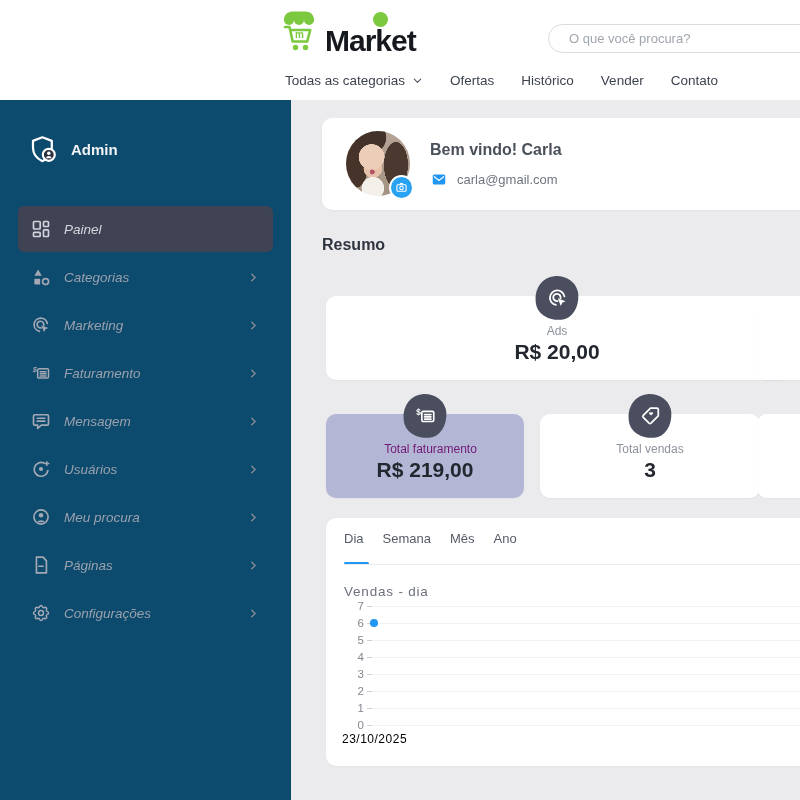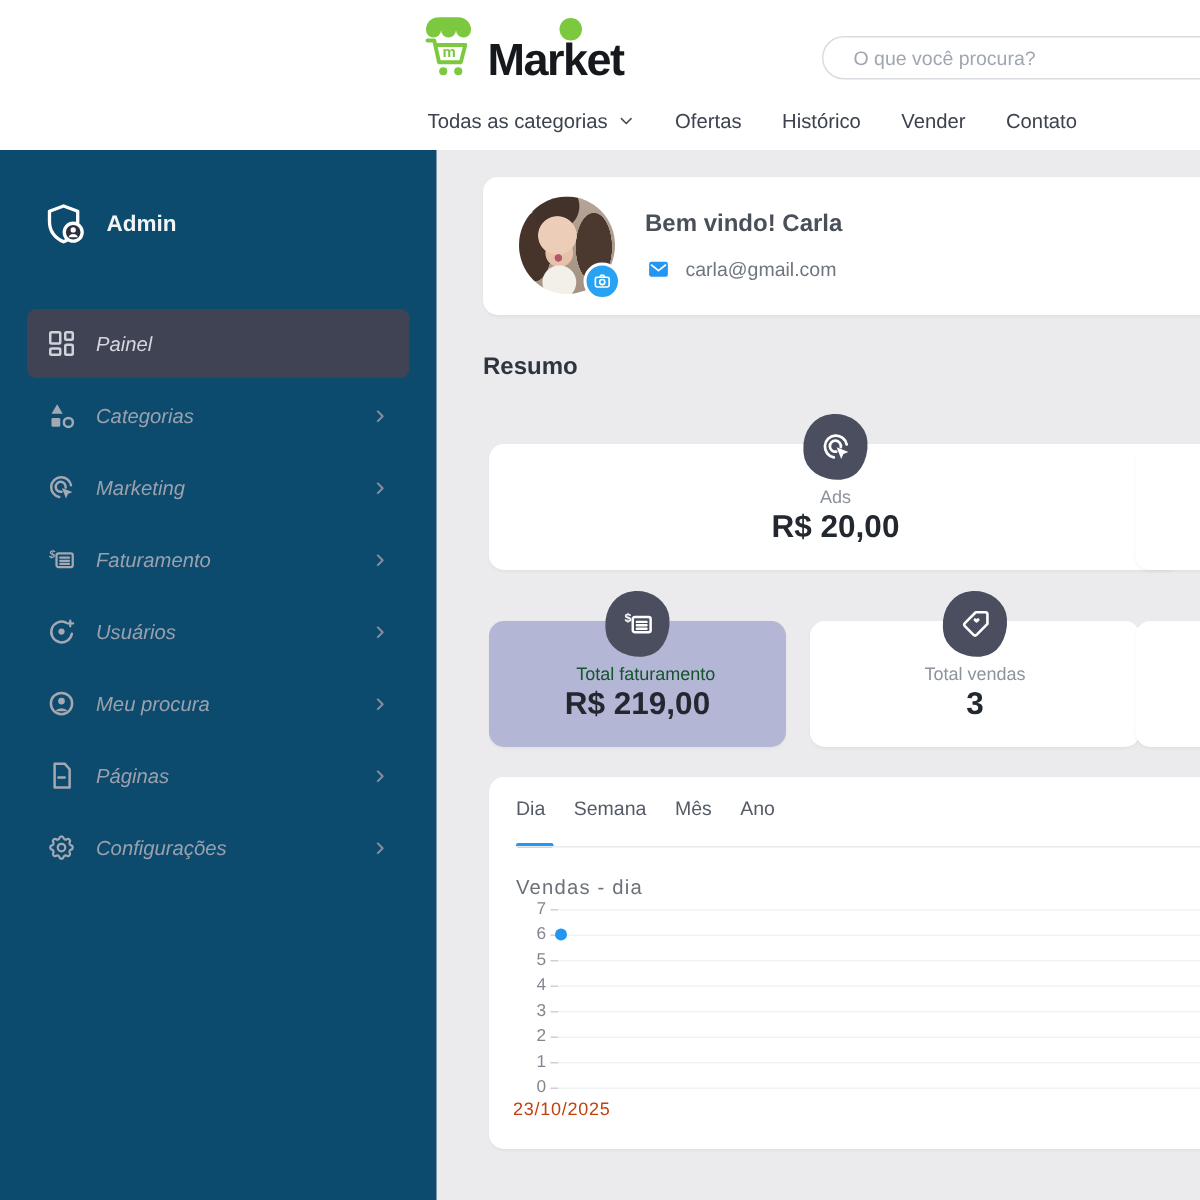--- a/index.html
+++ b/index.html
@@ -60,36 +60,36 @@
 
   .stat-card { text-align:center; cursor:pointer; }
   .stat-card.ads { left:35px; top:196px; width:462px; height:84px; }
   .stat-card.faturamento { left:35px; top:314px; width:198px; height:84px; background:#b4b6d5; }
   .stat-card.vendas { left:249px; top:314px; width:220px; height:84px; }
   .stat-partial-1 { left:466px; top:196px; width:80px; height:84px; }
   .stat-partial-2 { left:466px; top:314px; width:80px; height:84px; }
   .badge-blob { position:absolute; left:50%; top:-20px; transform:translateX(-50%) rotate(-4deg); width:43px; height:44px; background:#4a4e5f; border-radius:48% 52% 44% 56% / 52% 46% 56% 44%; display:flex; align-items:center; justify-content:center; }
   .badge-blob svg { width:22px; height:22px; transform:rotate(4deg); }
   .stat-label { position:absolute; left:0; right:0; top:28px; font-size:12px; color:#8d939c; }
-  .stat-card.faturamento .stat-label { color:#14532d;margin-left:11px; }
+  .stat-card.faturamento .stat-label { color:#701a75;margin-left:11px; }
   .stat-value { position:absolute; left:0; right:0; top:44px; font-size:21px; font-weight:bold; color:#23272f; }
 
   
   .chart-card { left:35px; top:418px; right:-16px; height:248px; }
   .tabs { position:absolute; left:18px; top:13px; display:flex; gap:19px; }
   .tab { font-size:13px; color:#555b66; cursor:pointer; }
   .tab-underline { position:absolute; left:18px; top:44px; width:25px; height:3px; background:#2196f3; border-radius:2px; }
   .tab-divider { position:absolute; left:18px; right:0; top:46px; height:1px; background:#e9eaec; }
   .chart-title { position:absolute; left:18px; top:66px; font-size:13.5px; color:#6c717a; letter-spacing:0.8px; }
   .tick-row { position:absolute; left:18px; right:14px; height:14px; display:flex; align-items:center; }
   .tick-label { width:20px; text-align:right; font-size:11.5px; color:#82878f; }
   .tick-mark { width:5px; height:1px; background:#cdd0d4; margin-left:3px; }
   .tick-line { flex:1; height:1px; background:#f2f2f4; }
   .chart-dot { position:absolute; left:44px; top:101px; width:8px; height:8px; border-radius:50%; background:#2196f3; }
-  .x-label { position:absolute; left:16px; top:214px; font-size:12px; color:#c2410c; letter-spacing:0.5px; }
+  .x-label { position:absolute; left:16px; top:214px; font-size:12px; color:#000000; letter-spacing:0.5px; }
 </style>
 </head>
 <body>
 
 <div class="stage">
 
   <div class="header">
     <div class="logo">
       <svg class="logo-cart" viewBox="0 0 44 48">
         <path d="M7 11 C7 4.5 12 2.5 16 2.5 H28 C35 2.5 37 7.5 37 11 Z" fill="#7cc83f"></path>
@@ -181,20 +181,30 @@
           <text x="2" y="10.5" font-size="9" fill="currentColor" stroke="none" font-weight="bold" font-family="Liberation Sans, sans-serif">$</text>
           <rect x="8" y="7" width="13" height="11" rx="1.5"></rect>
           <path d="M11 10.5 H18 M11 13 H18 M11 15.5 H18"></path>
         </svg>
         <span class="mi-label">Faturamento</span>
         <svg class="mi-chevron" viewBox="0 0 24 24" fill="none" stroke="currentColor" stroke-width="2.6" stroke-linecap="round" stroke-linejoin="round">
             <path d="M9 6l6 6-6 6"></path>
           </svg>
       </div>
 
+      <div class="menu-item">
+        <svg class="mi-icon" viewBox="0 0 24 24" fill="none" stroke="currentColor" stroke-width="2" stroke-linecap="round" stroke-linejoin="round">
+          <path d="M21 6a1.5 1.5 0 0 0-1.5-1.5h-15A1.5 1.5 0 0 0 3 6v9.5A1.5 1.5 0 0 0 4.5 17H8v4l4.5-4h7A1.5 1.5 0 0 0 21 15.5Z"></path>
+          <path d="M7.5 8.7h9M7.5 12.2h9"></path>
+        </svg>
+        <span class="mi-label">Mensagem</span>
+        <svg class="mi-chevron" viewBox="0 0 24 24" fill="none" stroke="currentColor" stroke-width="2.6" stroke-linecap="round" stroke-linejoin="round">
+            <path d="M9 6l6 6-6 6"></path>
+          </svg>
+      </div>
 
       <div class="menu-item">
         <svg class="mi-icon" viewBox="0 0 24 24" fill="none" stroke="currentColor" stroke-width="2" stroke-linecap="round">
           <path d="M20.3 13.8 a8.3 8.3 0 1 1-4.6-8.9"></path>
           <circle cx="12" cy="12" r="2.5" fill="currentColor" stroke="none"></circle>
           <path d="M19 3.2v4.6M16.7 5.5h4.6" stroke-width="1.8"></path>
         </svg>
         <span class="mi-label">Usuários</span>
         <svg class="mi-chevron" viewBox="0 0 24 24" fill="none" stroke="currentColor" stroke-width="2.6" stroke-linecap="round" stroke-linejoin="round">
             <path d="M9 6l6 6-6 6"></path>

